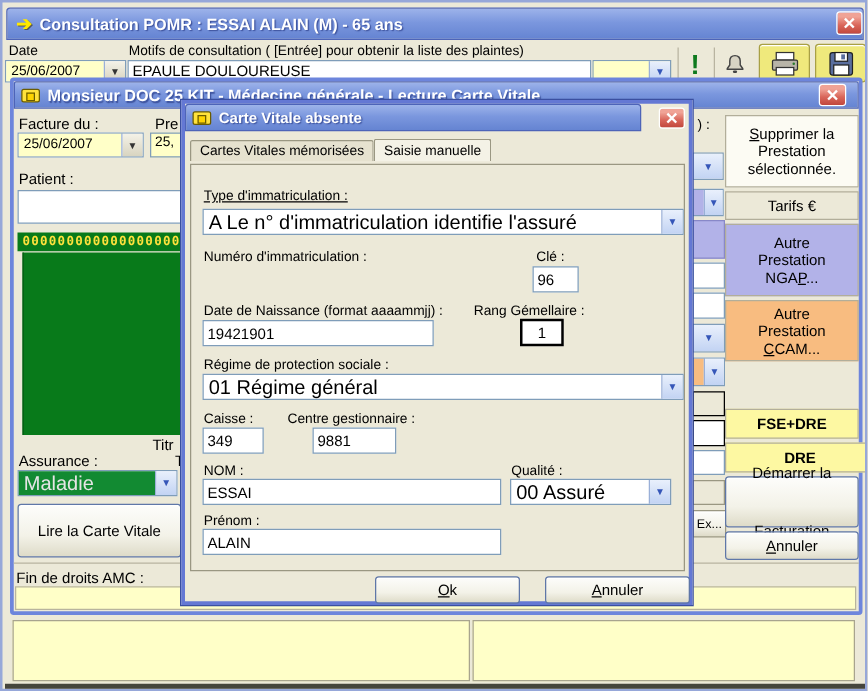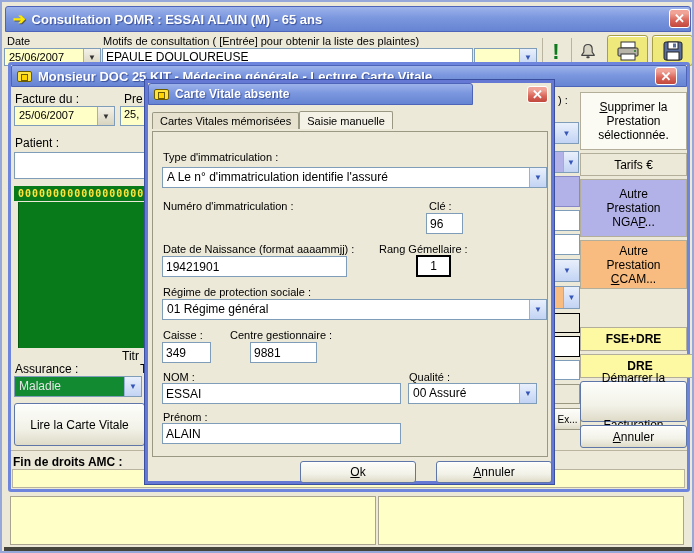--- a/index.html
+++ b/index.html
@@ -25,21 +25,21 @@
     border:1px solid #fff; border-radius:3px; color:#fff; font-weight:bold;
     display:flex; align-items:center; justify-content:center; font-size:13px;
     cursor:default; text-shadow:none;
   }
   .field {
     background:#fff; border:1px solid #7f9db9; font-size:12px;
     padding:1px 3px; font-family:"Liberation Sans",sans-serif; color:#000;
   }
   .yellowbg { background:#ffffc8; }
   .combo { display:flex; align-items:stretch; border:1px solid #7f9db9; background:#fff; }
-  .combo .val { flex:1; padding:2px 4px; font-size:12px; white-space:nowrap; overflow:hidden; }
+  .combo .val { flex:1; padding:2px 4px; font-size:16px; white-space:nowrap; overflow:hidden; }
   .arrowbtn {
     width:17px; display:flex; align-items:center; justify-content:center;
     background:linear-gradient(180deg,#e9f0fc,#c2d3f3); border-left:1px solid #9ab0d8;
     color:#3556b8; font-size:8px;
   }
   .arrowbtn.beige { background:linear-gradient(180deg,#f4f2e8,#d8d4c0); border:1px solid #9a96820; color:#333; }
   .xpbtn {
     border:1px solid #5f77a8; border-radius:3px;
     background:linear-gradient(180deg,#fdfdfb 0%,#f3f2e8 60%,#dedbc8 100%);
     display:flex; align-items:center; justify-content:center; text-align:center;
@@ -142,21 +142,21 @@
   <span class="abs lbl" style="left:138px;top:360px;font-size:12px;">T</span>
 
   <div class="abs combo" style="left:12px;top:374px;width:128px;height:21px;">
     <span class="val" style="background:#128a32;color:#e5e5e5;">Maladie</span>
     <span class="arrowbtn">▼</span>
   </div>
 
   <div class="abs xpbtn" style="left:12px;top:401px;width:131px;height:43px;">Lire la Carte Vitale</div>
 
   <div class="abs" style="left:9px;top:448px;width:676px;height:1px;background:#b8b4a0;"></div>
-  <span class="abs lbl" style="left:11px;top:453px;font-size:12px;font-weight:bold;">Fin de droits AMC :</span>
+  <span class="abs lbl" style="left:11px;top:453px;font-size:12px;">Fin de droits AMC :</span>
   <div class="abs yellowbg" style="left:10px;top:467px;width:673px;height:19px;border:1px solid #b8b49e;"></div>
 
   <span class="abs lbl" style="left:556px;top:92px;">) :</span>
   <div class="abs combo" style="left:552px;top:120px;width:25px;height:22px;">
     <span class="arrowbtn" style="width:100%;border-left:none;">▼</span>
   </div>
   <div class="abs combo" style="left:552px;top:149px;width:25px;height:22px;">
     <span class="val" style="background:#b2b2e8;"></span>
     <span class="arrowbtn">▼</span>
   </div>
@@ -195,33 +195,33 @@
   <div class="abs xpbtn" style="left:578px;top:379px;width:107px;height:41px;flex-direction:column;line-height:15px;">
     <span>Démarrer la</span>
     <span><span></span><span class="u">F</span><span>acturation</span></span>
   </div>
   <div class="abs xpbtn" style="left:578px;top:423px;width:107px;height:23px;">
     <span><span class="u">A</span><span>nnuler</span></span>
   </div>
 
   <div class="abs" style="left:143px;top:78px;width:409px;height:404px;border:3px solid #6478d4;box-shadow:0 0 0 1px #3a4fa0;background:#ece9d8;z-index:5;">
 
-    <div class="titlebar" style="position:absolute;left:0;top:0;width:325px;height:22px;font-size:12px;">
+    <div class="titlebar" style="position:absolute;left:0;top:0;width:365px;height:22px;font-size:12px;">
       <span class="cardicon" style="margin:0 6px 0 5px;"></span>
       <span>Carte Vitale absente</span>
     </div>
     <div class="closebtn" style="position:absolute;left:379px;top:3px;width:21px;height:17px;">✕</div>
 
     <div style="position:absolute;left:4px;top:28px;">
       <span class="tab">Cartes Vitales mémorisées</span><span class="tab active">Saisie manuelle</span>
     </div>
 
     <div class="panel" style="position:absolute;left:4px;top:48px;width:396px;height:326px;"></div>
 
-    <span class="abs lbl" style="left:15px;top:68px;">Type d'immatriculation :</span>
+    <span class="abs lbl" style="left:15px;top:68px;text-decoration:underline;">Type d'immatriculation :</span>
     <div class="abs combo" style="left:14px;top:84px;width:385px;height:21px;">
       <span class="val">A Le n° d'immatriculation identifie l'assuré</span>
       <span class="arrowbtn">▼</span>
     </div>
 
     <span class="abs lbl" style="left:15px;top:117px;">Numéro d'immatriculation :</span>
     <span class="abs lbl" style="left:281px;top:117px;">Clé :</span>
     <input class="abs field" style="left: 278px; top: 130px; width: 37px; height: 21px;" value="96">
 
     <span class="abs lbl" style="left:15px;top:160px;">Date de Naissance (format aaaammjj) :</span>

